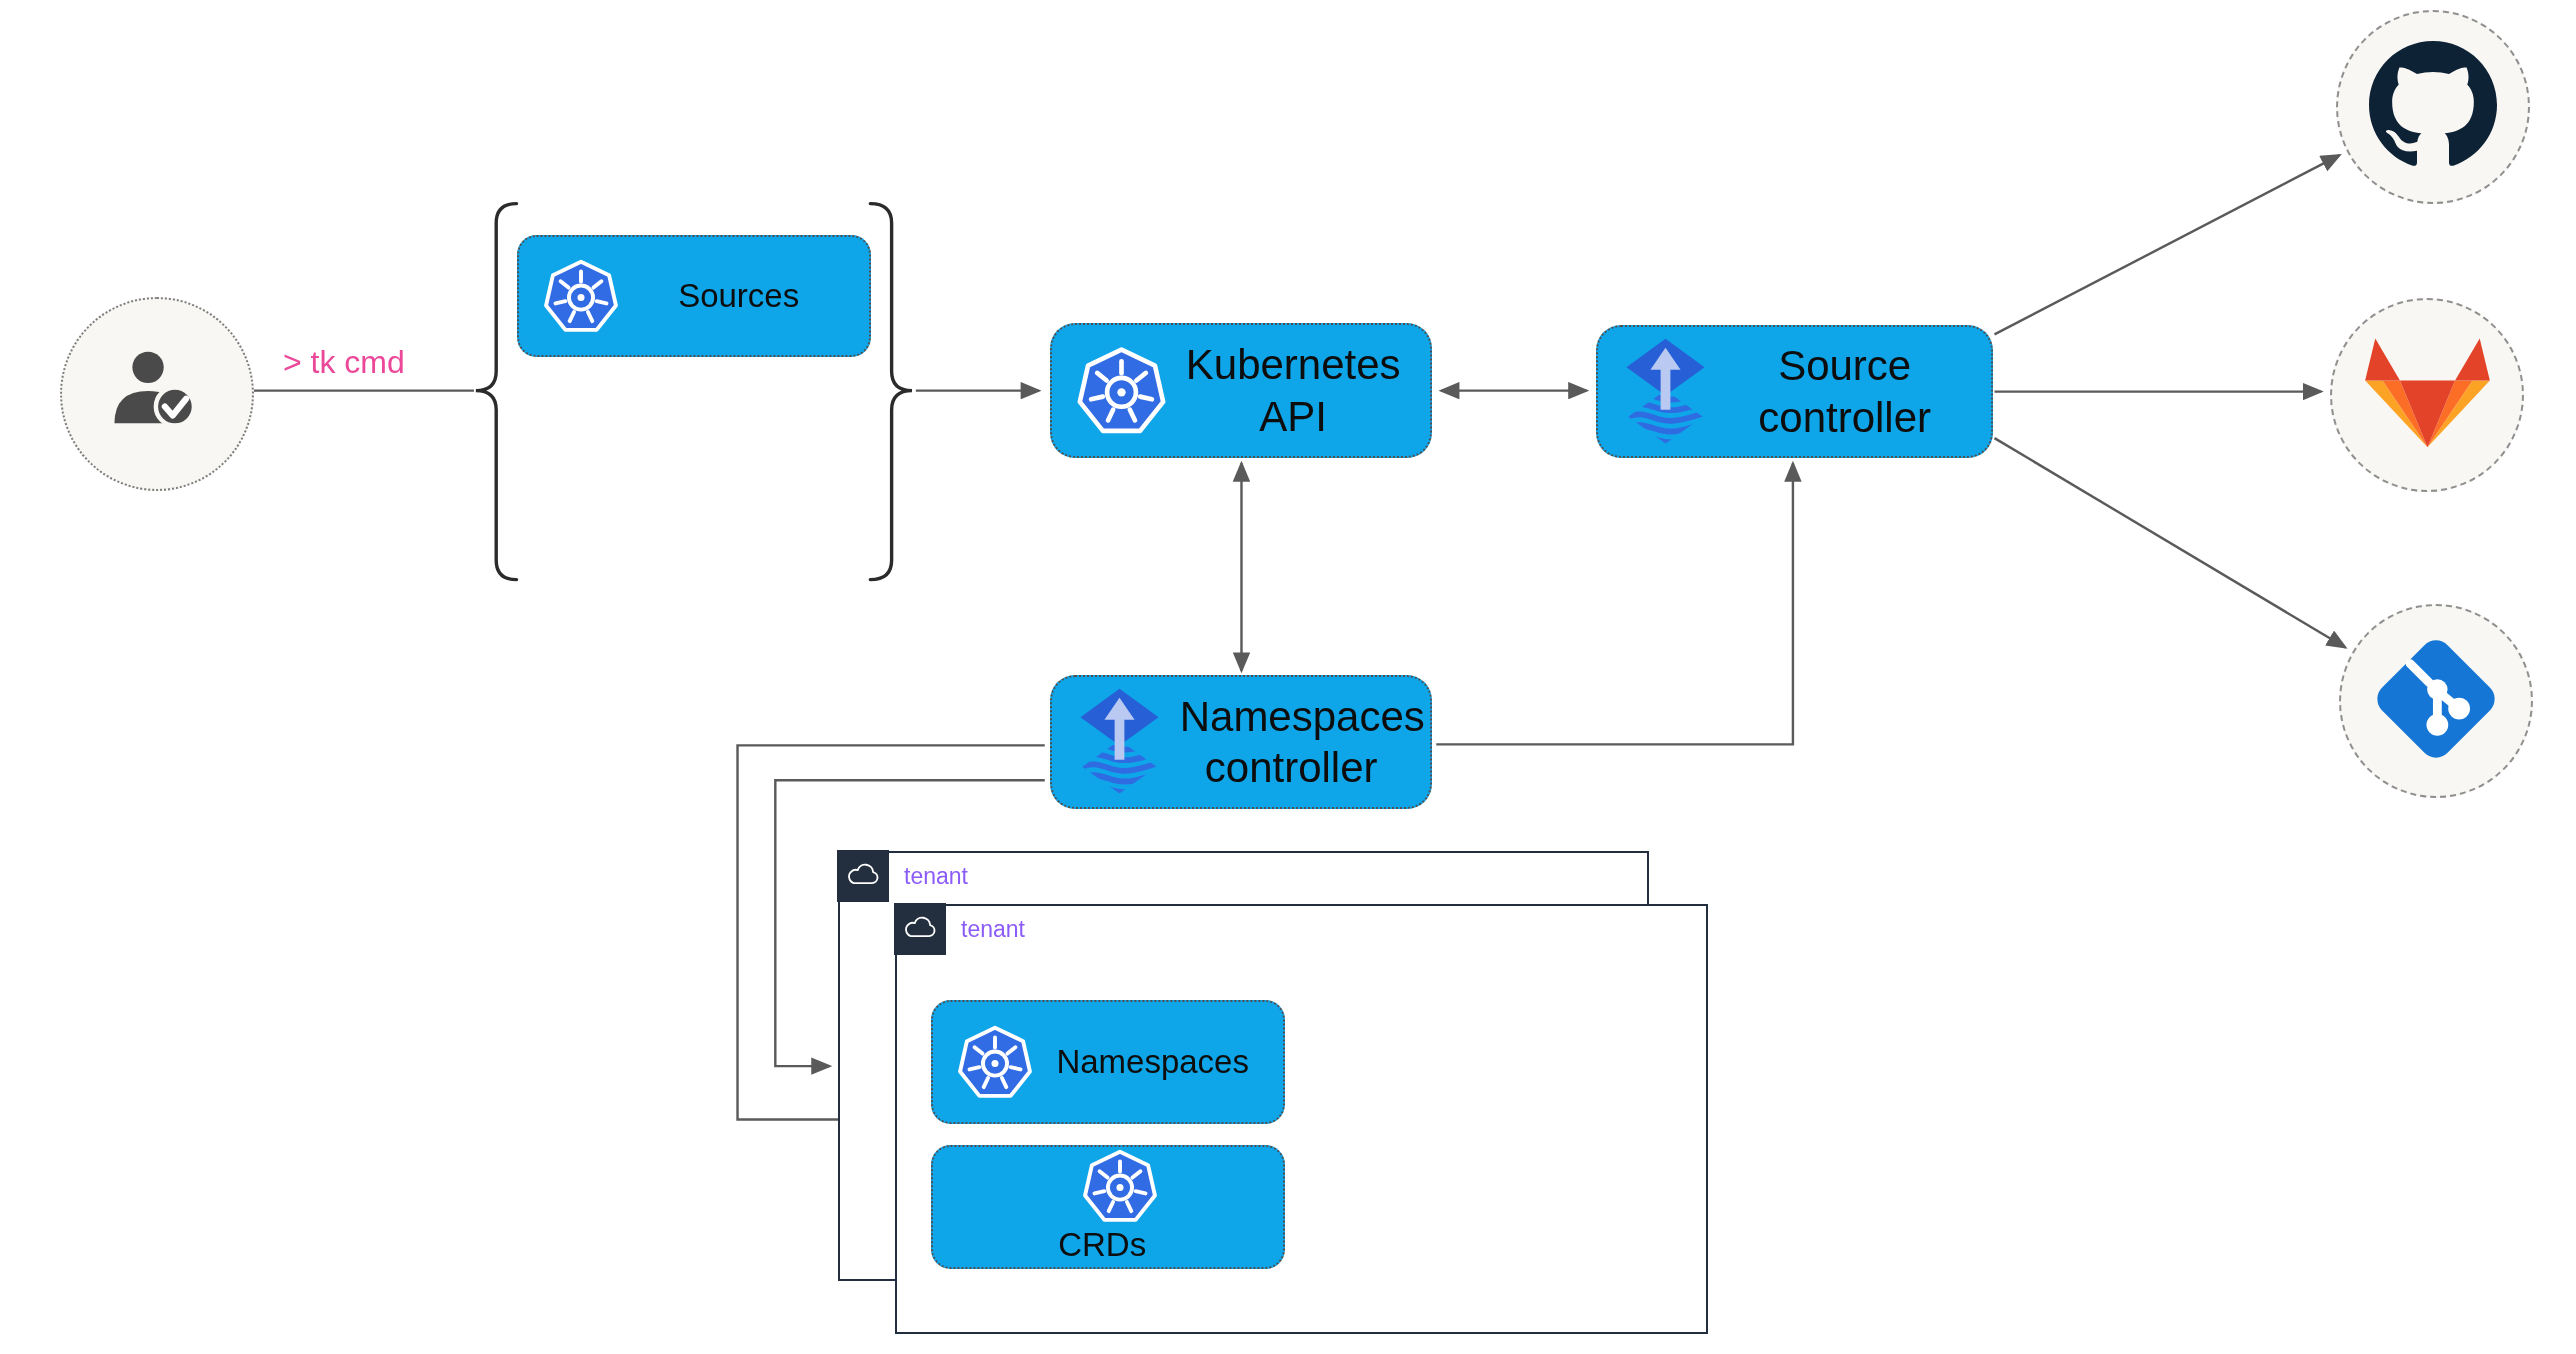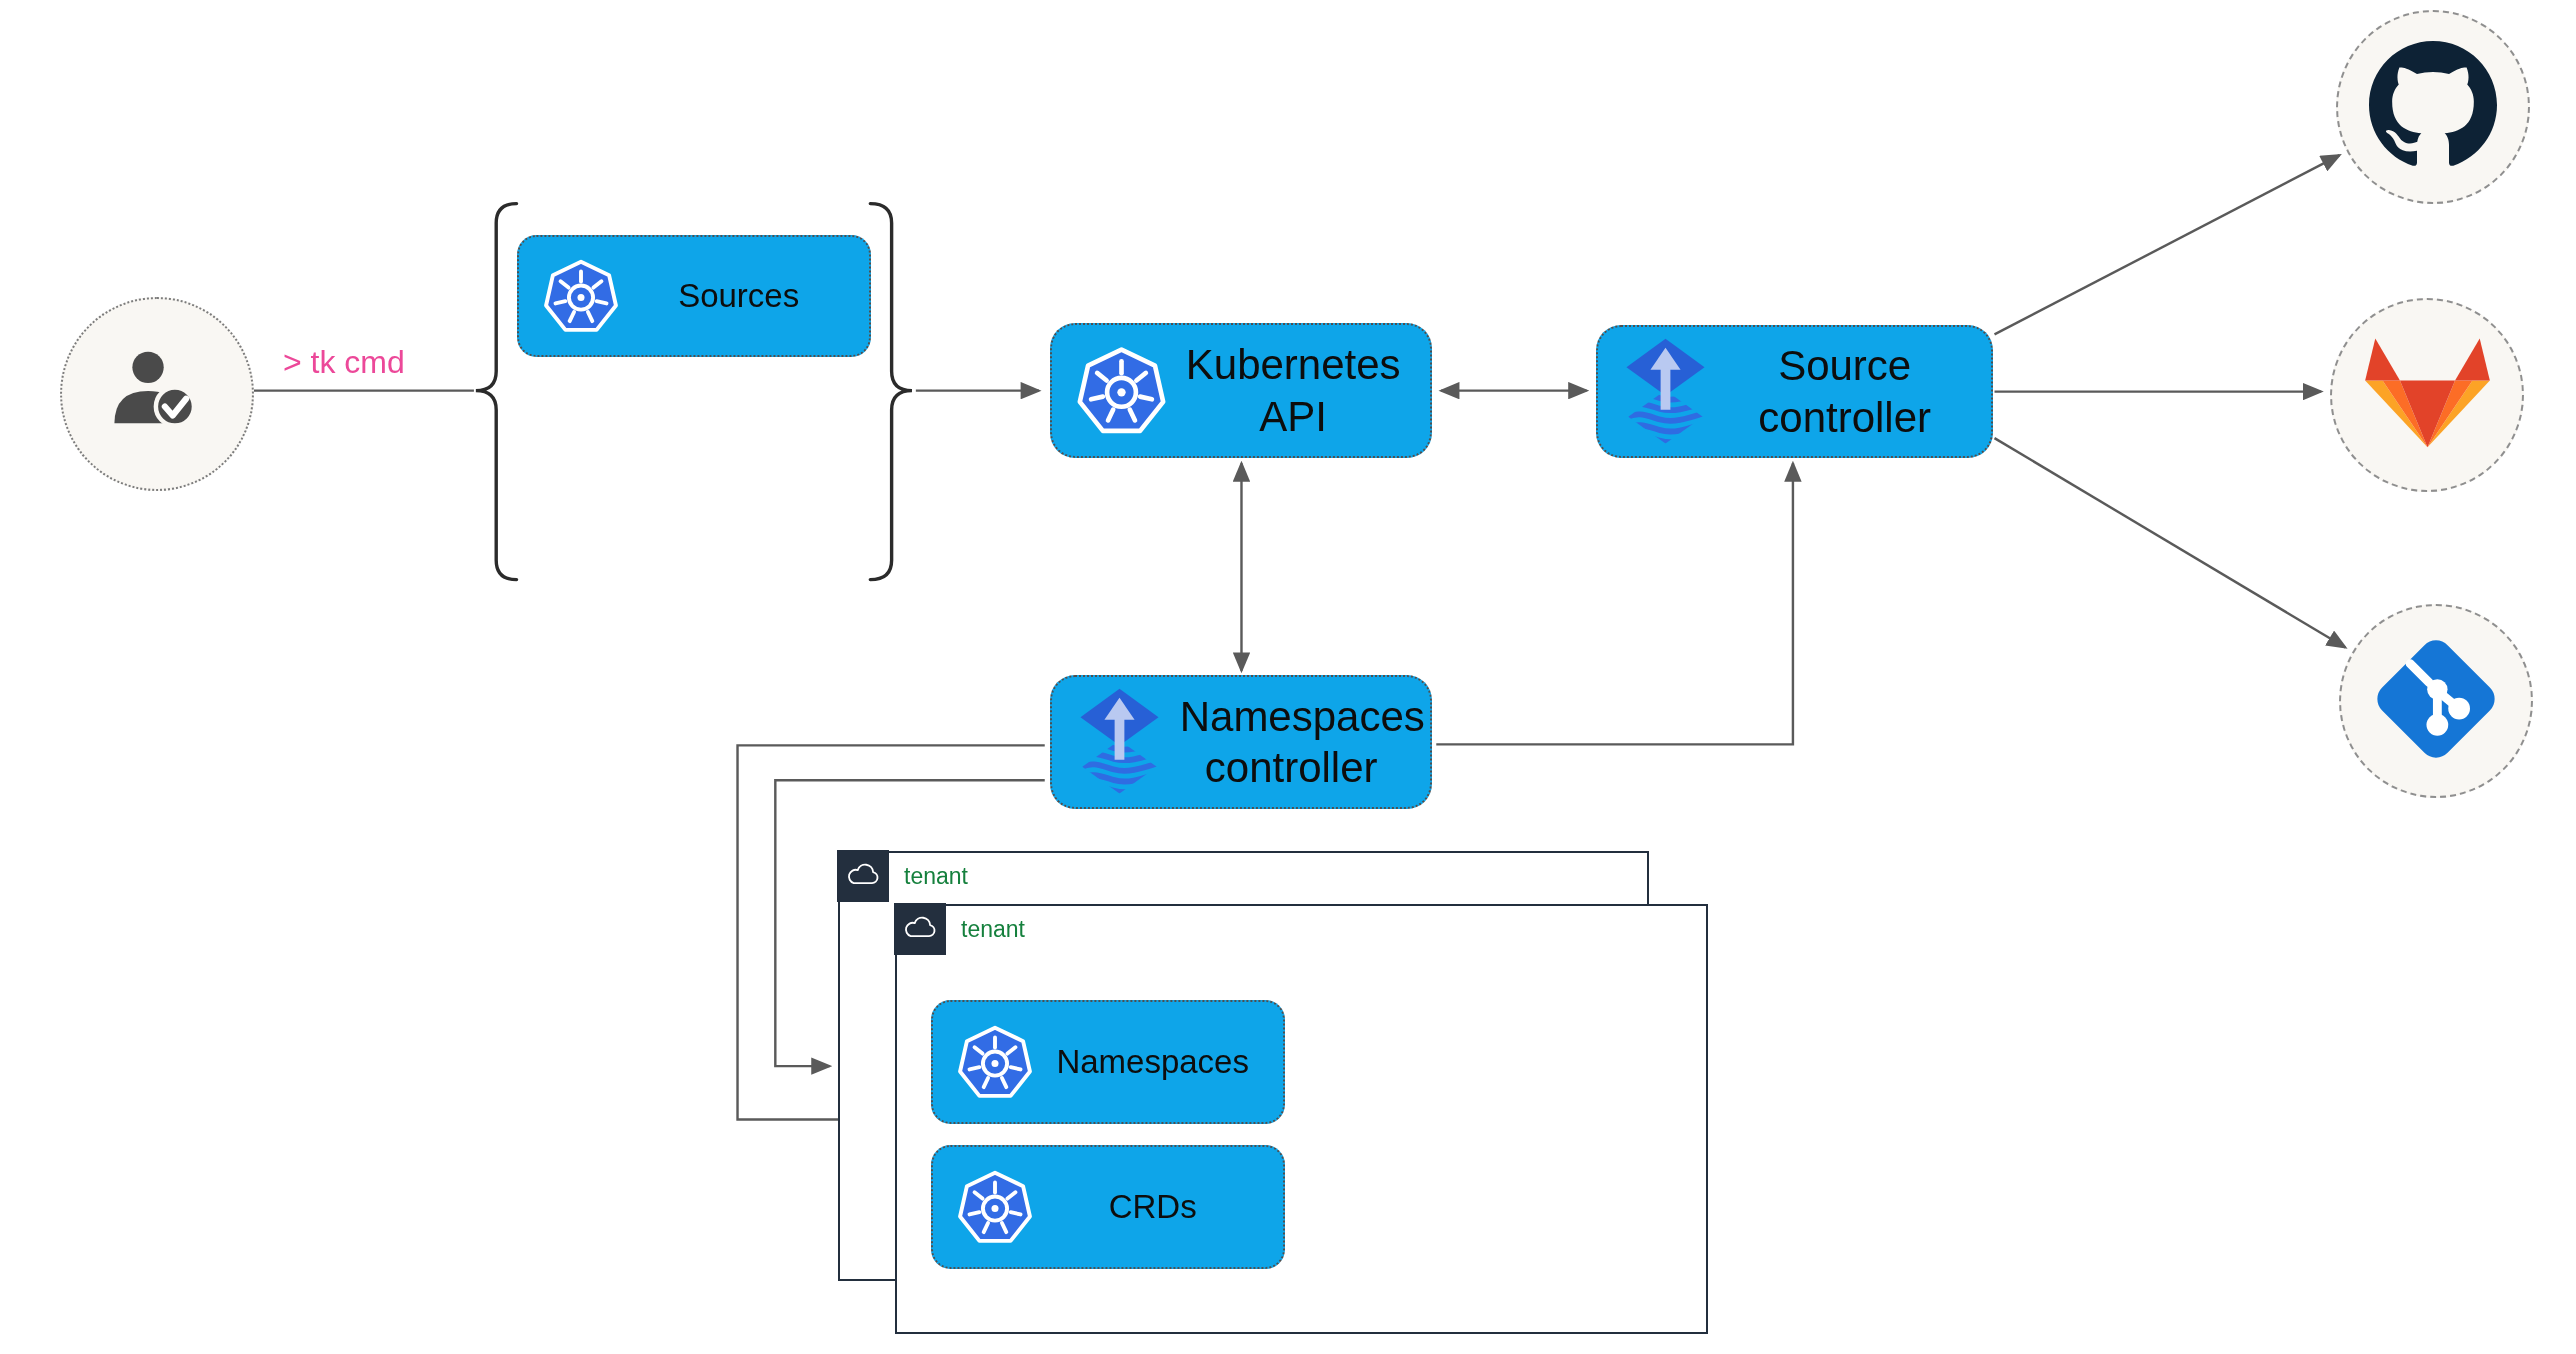--- a/index.html
+++ b/index.html
@@ -12,21 +12,21 @@
   .node .label{flex:1 1 auto;text-align:center;font-size:33px;line-height:1.22;
                padding:0 21.3px 0 9.7px;color:#0d0d0d;}
   .node.big .label{font-size:42px;}
   .circle-node{position:absolute;border:2.9px dashed #8f8f8f;border-radius:50%;
                background:#f9f7f3;display:flex;align-items:center;justify-content:center;
                z-index:3;box-sizing:border-box;}
   .tenant{position:absolute;background:#ffffff;border:2.9px solid #232f3e;box-sizing:border-box;}
   .tenant .hdr{position:absolute;left:-2.9px;top:-2.9px;width:52px;height:52px;background:#232f3e;
                display:flex;align-items:center;justify-content:center;}
   .tenant .tlabel{position:absolute;left:64px;top:-2.9px;height:52px;line-height:52px;
-                  font-size:23px;color:#15803d;}
+                  font-size:23px;color:#8b5cf6;}
   #tenant-1{left:838px;top:851px;width:811px;height:430px;z-index:1;}
   #tenant-2{left:895px;top:904px;width:813px;height:430px;z-index:2;}
   .res{position:absolute;width:354px;height:124px;border-radius:19.4px;}
   #cmd-label{position:absolute;left:283px;top:344px;font-size:32px;color:#ec4899;z-index:3;}
 </style>
 </head>
 <body>
 
 <div id="canvas">
 
@@ -210,21 +210,21 @@
     <span class="tlabel">tenant</span>
 
     <div class="node res" style="left:34px;top:94px;">
       <span class="icon">
         <svg width="78" height="78" viewBox="0 0 80 80">
             <use href="#sym-k8s"></use>
           </svg>
         </span>
       <span class="label">Namespaces</span>
     </div>
-    <div class="node res" style="left:34px;top:239px;">
+    <div class="node res" style="left:34px;top:239px;flex-direction:column;">
       <span class="icon">
         <svg width="78" height="78" viewBox="0 0 80 80">
             <use href="#sym-k8s"></use>
           </svg>
         </span>
       <span class="label">CRDs</span>
     </div>
   </div>
 
 </div>

